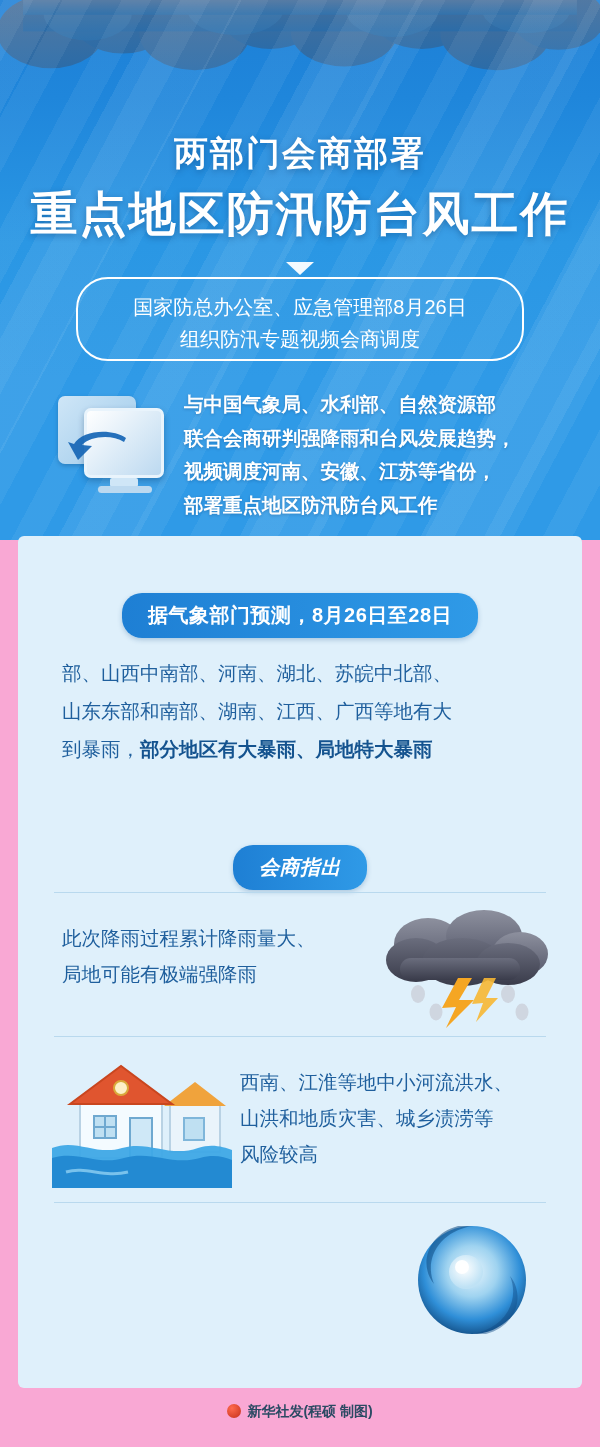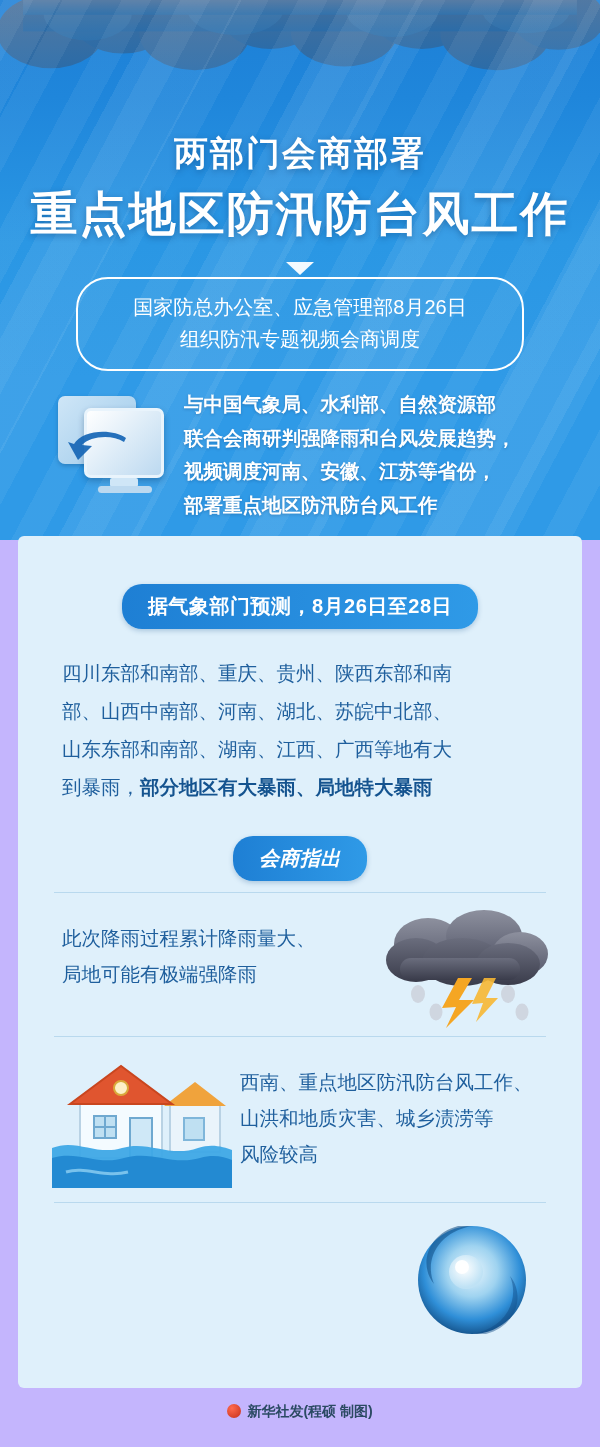--- a/index.html
+++ b/index.html
@@ -4,21 +4,21 @@
 <style>
   html,body{margin:0;padding:0;}
   body{
     width:600px;height:1447px;
     background:#e8f4fb;
     font-family:"Liberation Sans","DejaVu Sans",sans-serif;
     -webkit-font-smoothing:antialiased;
   }
   .poster{
     position:relative;width:600px;height:1447px;overflow:hidden;
-    background:#c4b5fd;
+    background:#f9a8d4;
   }
 
   
   .header{
     position:relative;width:600px;height:540px;
     background:
       linear-gradient(180deg,#1d7fd6 0%,#1f86db 18%,#2a97e4 45%,#2f9ae7 70%,#2f9ae7 100%);
     overflow:hidden;
   }
   
@@ -58,21 +58,21 @@
 
   
   .caret{
     position:absolute;top:262px;left:50%;transform:translateX(-50%);
     width:0;height:0;border-left:14px solid transparent;border-right:14px solid transparent;
     border-top:13px solid #ffffff;opacity:.95;
   }
   .pill{
     position:absolute;top:277px;left:76px;width:448px;
     border:2px solid #ffffff;border-radius:32px;
-    padding:12px 10px 14px;
+    padding:12px 10px 4px;
     text-align:center;color:#ffffff;font-size:20px;line-height:1.6;font-weight:500;
     background:rgba(255,255,255,0.03);
     box-sizing:border-box;
   }
 
   
   .hero-row{
     position:absolute;top:388px;left:0;width:600px;height:130px;
   }
   .monitor{
@@ -105,21 +105,21 @@
     color:#ffffff;font-size:19.5px;line-height:1.72;font-weight:bold;
     text-shadow:0 1px 3px rgba(0,40,90,.28);
   }
 
   
   .body-card{
     position:absolute;top:536px;left:18px;width:564px;height:852px;
     background:#dff0fb;border-radius:6px;
   }
   .tag{
-    margin:0 auto;display:block;width:max-content;
+    margin:9px auto;display:block;width:max-content;
     background:linear-gradient(90deg,#1e7fd4 0%,#2f9ae7 100%);
     color:#fff;font-size:20px;font-weight:bold;border-radius:20px;
     padding:9px 26px;letter-spacing:.5px;
     box-shadow:0 2px 5px rgba(20,80,140,.25);
   }
   .tag-wrap{position:absolute;left:0;width:564px;text-align:center;}
 
   .forecast{
     position:absolute;left:44px;top:118px;width:480px;
     color:#1f5f9d;font-size:19.5px;line-height:1.95;
@@ -226,21 +226,20 @@
     </div>
   </div>
 
   <div class="body-card">
 
     <div class="tag-wrap" style="top:48px;">
       <span class="tag">据气象部门预测，8月26日至28日</span>
     </div>
 
     <div class="forecast">
-      <div>四川东部和南部、重庆、贵州、陕西东部和南</div>
       <div>部、山西中南部、河南、湖北、苏皖中北部、</div>
       <div>山东东部和南部、湖南、江西、广西等地有大</div>
       <div>
         <span>到暴雨，</span><b>部分地区有大暴雨、局地特大暴雨</b>
       </div>
     </div>
 
     <div class="tag-wrap" style="top:300px;font-style:italic;">
       <span class="tag">会商指出</span>
     </div>
@@ -305,21 +304,21 @@
           <line x1="42" y1="75" x2="64" y2="75" stroke="#6fa9d0" stroke-width="2"></line>
           <rect x="78" y="66" width="22" height="40" fill="#cfe8f7" stroke="#6fa9d0" stroke-width="2"></rect>
           <circle cx="69" cy="36" r="7" fill="#fdf0c8" stroke="#d9a93b" stroke-width="2"></circle>
         </g>
 
         <path d="M0 96 C24 86 44 104 70 96 C96 88 118 106 146 96 C160 91 172 95 180 98 L180 136 L0 136 Z" fill="#3ea8e6" opacity="0.95"></path>
         <path d="M0 106 C26 98 46 114 72 106 C100 98 120 114 148 106 C162 102 172 105 180 108 L180 136 L0 136 Z" fill="#1f86cf" opacity="0.9"></path>
         <path d="M14 120 C34 114 52 126 76 120" stroke="#8fd0f2" stroke-width="3" fill="none" opacity=".8"></path>
       </svg>
       <div class="block-text" style="position:absolute;left:222px;top:16px;width:320px;">
-        <div>西南、重点地区防汛防台风工作、</div>
+        <div>西南、江淮等地中小河流洪水、</div>
         <div>山洪和地质灾害、城乡渍涝等</div>
         <div>风险较高</div>
       </div>
     </div>
 
     <div class="divider" style="top:666px;"></div>
 
     <div class="block" style="top:678px;height:150px;">
       <svg class="typhoon" style="left:388px;top:4px;" width="132" height="126" viewBox="0 0 132 126">
         <defs>

